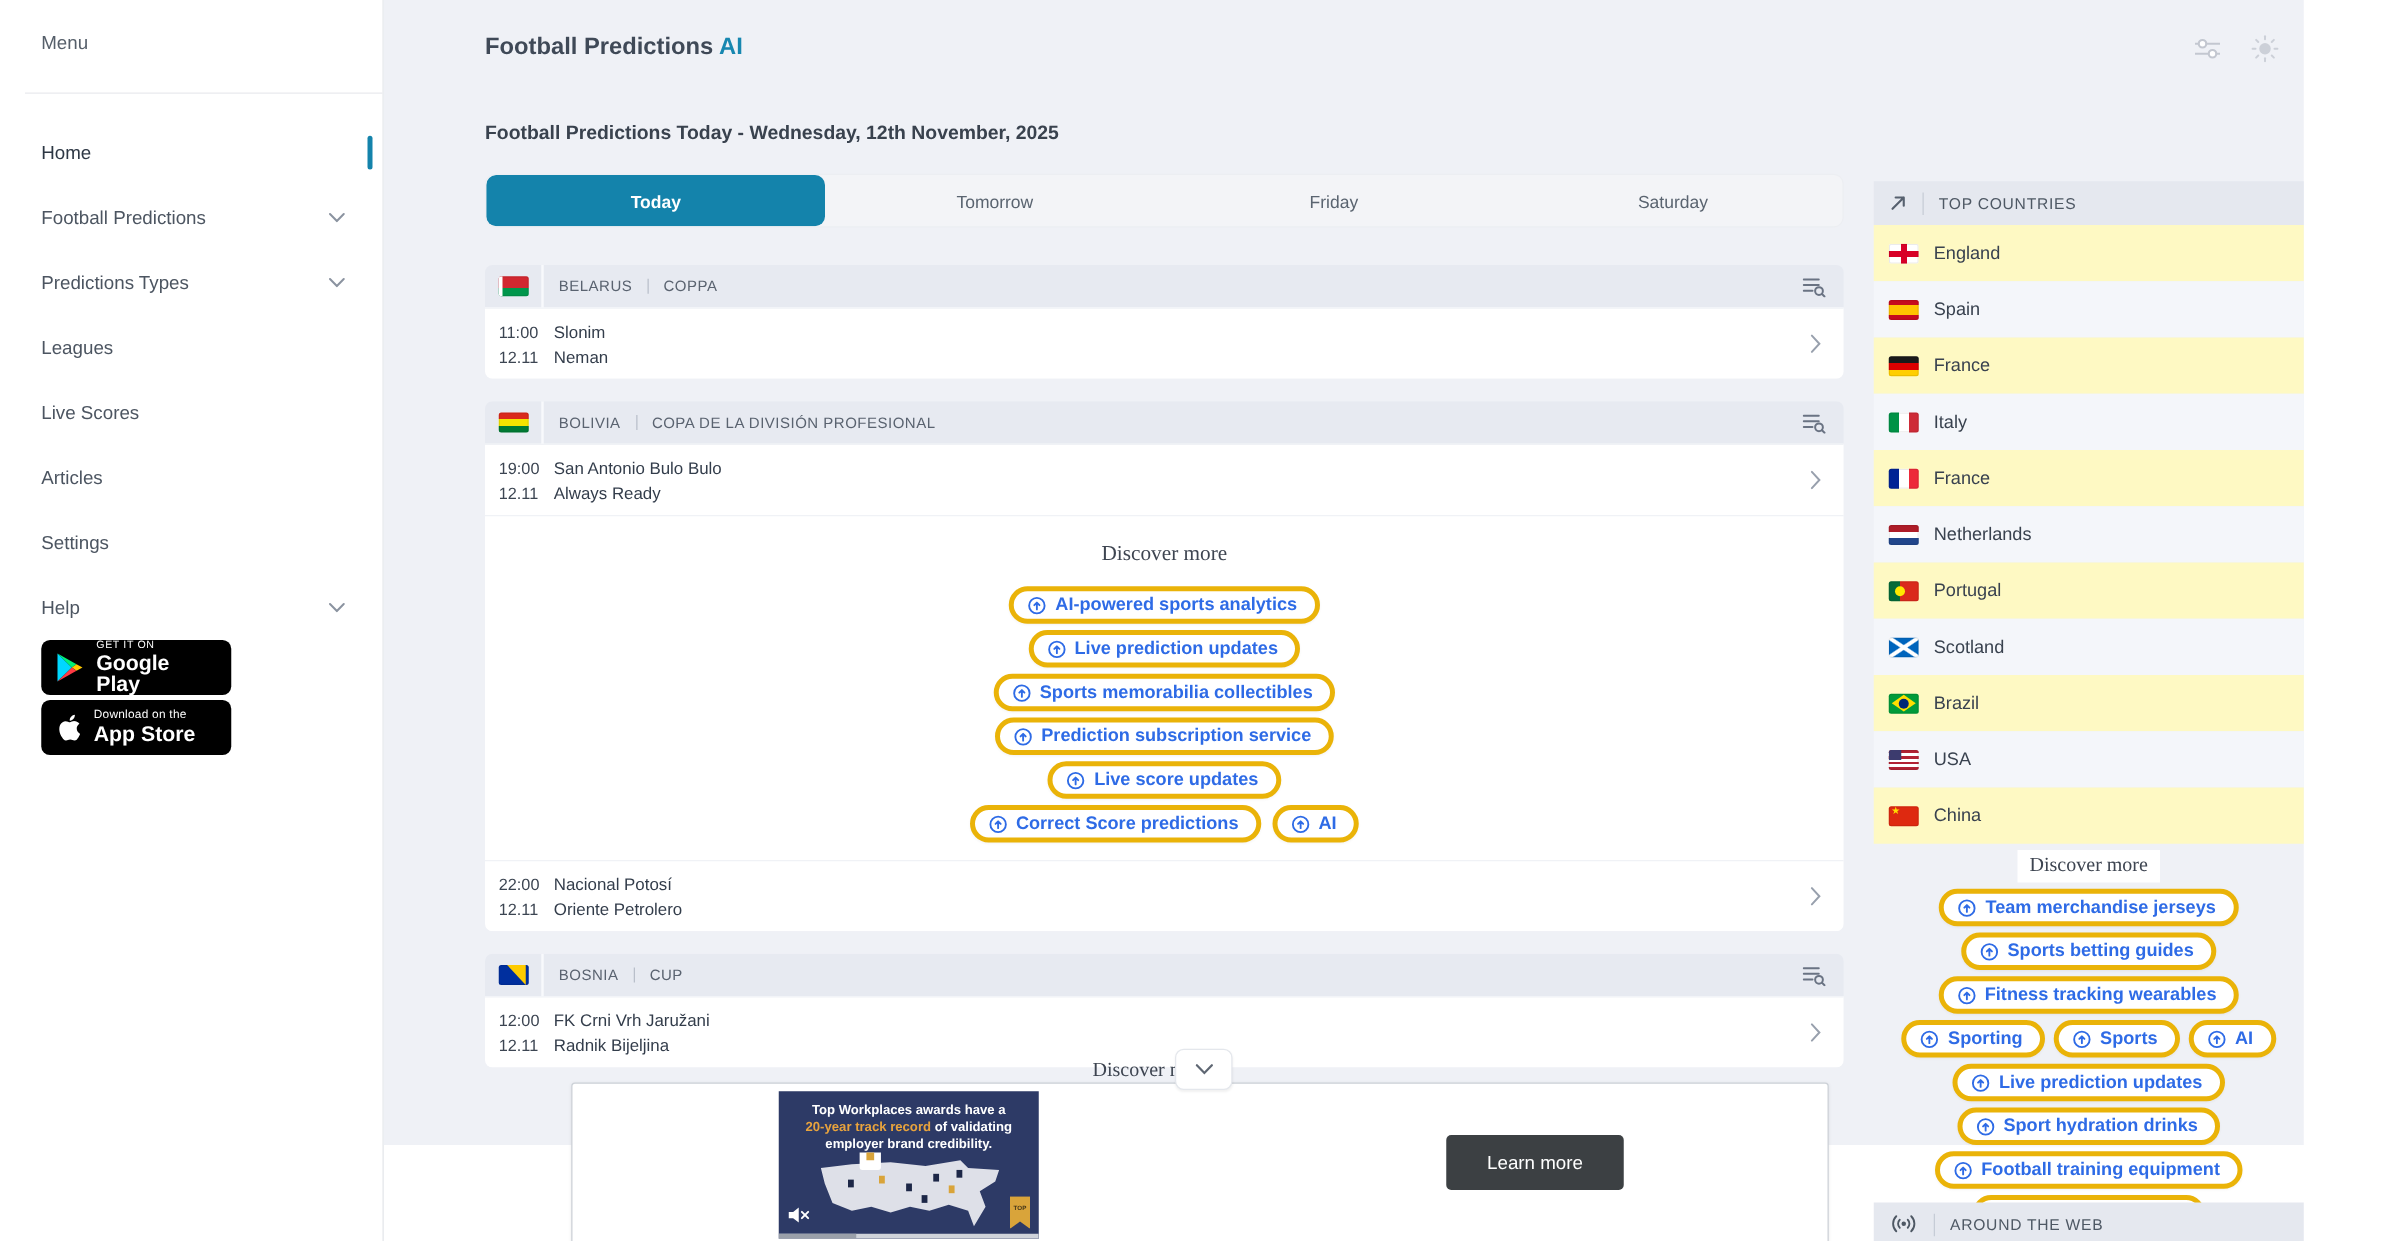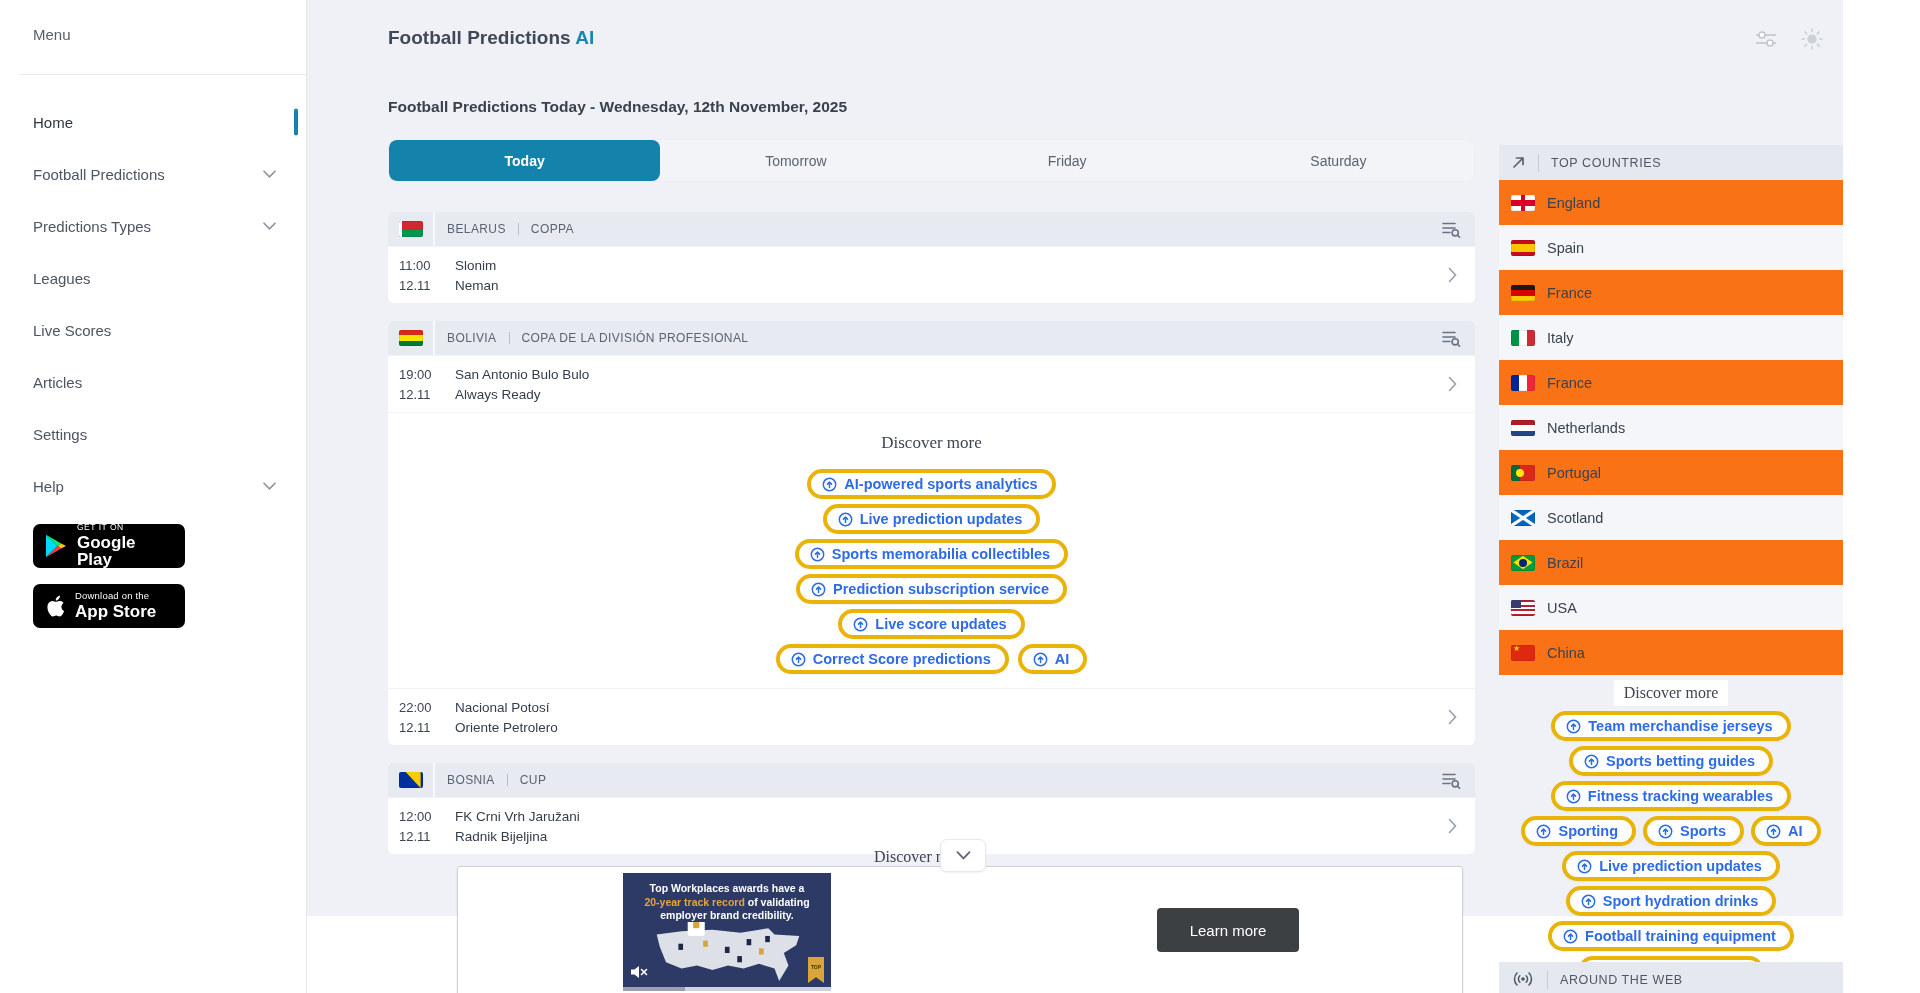--- a/index.html
+++ b/index.html
@@ -15,21 +15,21 @@
              background:#fff; border-right:1px solid #e4e6ea; }
   .menu-label { padding:26px 0 0 33px; font-size:15px; color:#565f6a; line-height:18px; }
   .sidebar-divider { height:1px; background:#e9eaee; margin:30px 0 0 20px; }
   .nav { padding-top:21px; }
   .nav-item { position:relative; display:flex; align-items:center; height:52px;
               padding:0 30px 0 33px; font-size:15px; color:#4c5561; cursor:pointer; }
   .nav-item.active { color:#2d3744; }
   .nav-item .chev { position:absolute; right:30px; }
   .active-bar { position:absolute; right:8px; top:50%; transform:translateY(-50%);
                 width:4px; height:27px; background:#1483ab; border-radius:2px; }
-  .badges { margin:12px 0 0 33px; display:flex; flex-direction:column; gap:16px; }
+  .badges { margin:0 0 0 33px; display:flex; flex-direction:column; gap:4px; }
   .store-badge { width:152px; height:44px; background:#000; border-radius:7px;
                  display:flex; align-items:center; padding:0 12px; gap:10px;
                  color:#fff; text-decoration:none; cursor:pointer; }
   .badge-text { display:flex; flex-direction:column; line-height:1.05; }
   .badge-tag { font-size:8.5px; letter-spacing:.5px; text-transform:uppercase; }
   .badge-tag.as { font-size:9.5px; text-transform:none; letter-spacing:.2px; }
   .badge-store { font-size:17px; font-weight:bold; margin-top:2px; }
 
   
   .canvas { position:absolute; left:307px; top:0; width:1536px; height:916px; background:#eff1f6; }
@@ -52,21 +52,21 @@
   .league-header { height:34px; background:#e7eaf1; display:flex; align-items:center;
                    padding:0 14px 0 11px; cursor:pointer; }
   .hdr-rule { width:2px; height:34px; background:#f8f9fc; margin-left:10px; }
   .league-country, .league-name { font-size:12px; color:#5a6370; letter-spacing:.4px; margin-left:12px; }
   .hdr-sep { width:1px; height:12px; background:#b9bfca; margin-left:12px; }
   .standings { margin-left:auto; cursor:pointer; }
 
   .match-row { background:#fff; min-height:57px; display:flex; align-items:center;
                padding:0 18px 0 11px; border-top:1px solid #f0f2f6; cursor:pointer; }
   .match-times { width:44px; display:flex; flex-direction:column; gap:5px; font-size:13px; color:#3c4552; }
-  .match-teams { margin-left:12px; display:flex; flex-direction:column; gap:5px; font-size:13.5px; color:#333d4b; }
+  .match-teams { margin-left:0; display:flex; flex-direction:column; gap:5px; font-size:13.5px; color:#333d4b; }
   .row-chevron { margin-left:auto; }
 
   .discover-block { background:#fff; border-top:1px solid #f0f2f6; padding:20px 0 14px; text-align:center; }
   .serif { font-family:"Liberation Serif", serif;text-align:center; }
   .discover-title { font-size:17px; color:#3e4551; margin-bottom:16px; }
   .pill-stack { display:flex; flex-direction:column; align-items:center; gap:5px; }
   .pill-row { display:flex; gap:9px; }
   .pill { display:inline-flex; align-items:center; gap:7px; height:30px; padding:0 14px 0 11px;
           border:4px solid #eab308; border-radius:16px; background:#fff; color:#2e6be6;
           font-size:14.5px; font-weight:bold; box-shadow:0 1px 2px rgba(60,64,67,.06);
@@ -97,21 +97,21 @@
   .learn-more { position:absolute; left:699px; top:41px; width:142px; height:44px;
                 background:#3c4043; color:#fff; border:none; border-radius:4px;
                 font-size:15px; font-family:inherit; cursor:pointer; }
 
   
   .right-rail { position:absolute; left:1192px; top:145px; width:344px; }
   .rail-header { height:35px; background:#e5e8ef; display:flex; align-items:center;
                  padding:0 12px; gap:12px; color:#4e5864; font-size:12.5px; letter-spacing:.6px; }
   .rail-rule { width:1px; height:18px; background:#c6ccd6; }
   .country-row { height:45px; display:flex; align-items:center; gap:12px; padding:0 12px;
-                 background:#f97316; font-size:14.5px; color:#39424f; cursor:pointer; }
+                 background:#fef9c3; font-size:14.5px; color:#39424f; cursor:pointer; }
   .country-row.alt { background:#f4f6fa; }
   .rail-discover { margin-top:5px; display:flex; flex-wrap:wrap; justify-content:center;
                    align-items:center; column-gap:7px; row-gap:5px; }
   .rail-discover-label { background:#fff; font-size:16px; color:#3e4551; padding:4px 10px; }
   .around-rail { position:absolute; left:1192px; top:962px; width:344px; }
 
   
   .flag { width:24px; height:16px; border-radius:2px; flex:none; position:relative; overflow:hidden;
           background:#ccc; box-shadow:inset 0 0 0 1px rgba(0,0,0,.08); display:inline-block; }
   [data-flag="belarus"] { background:linear-gradient(#d22730 0 58%, #00964b 58%); }

